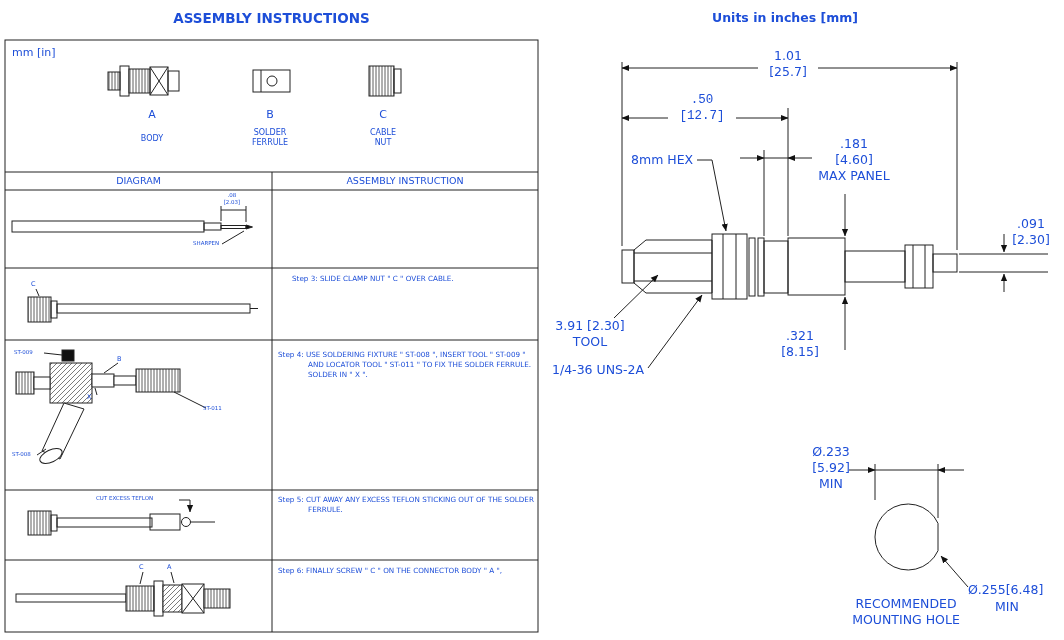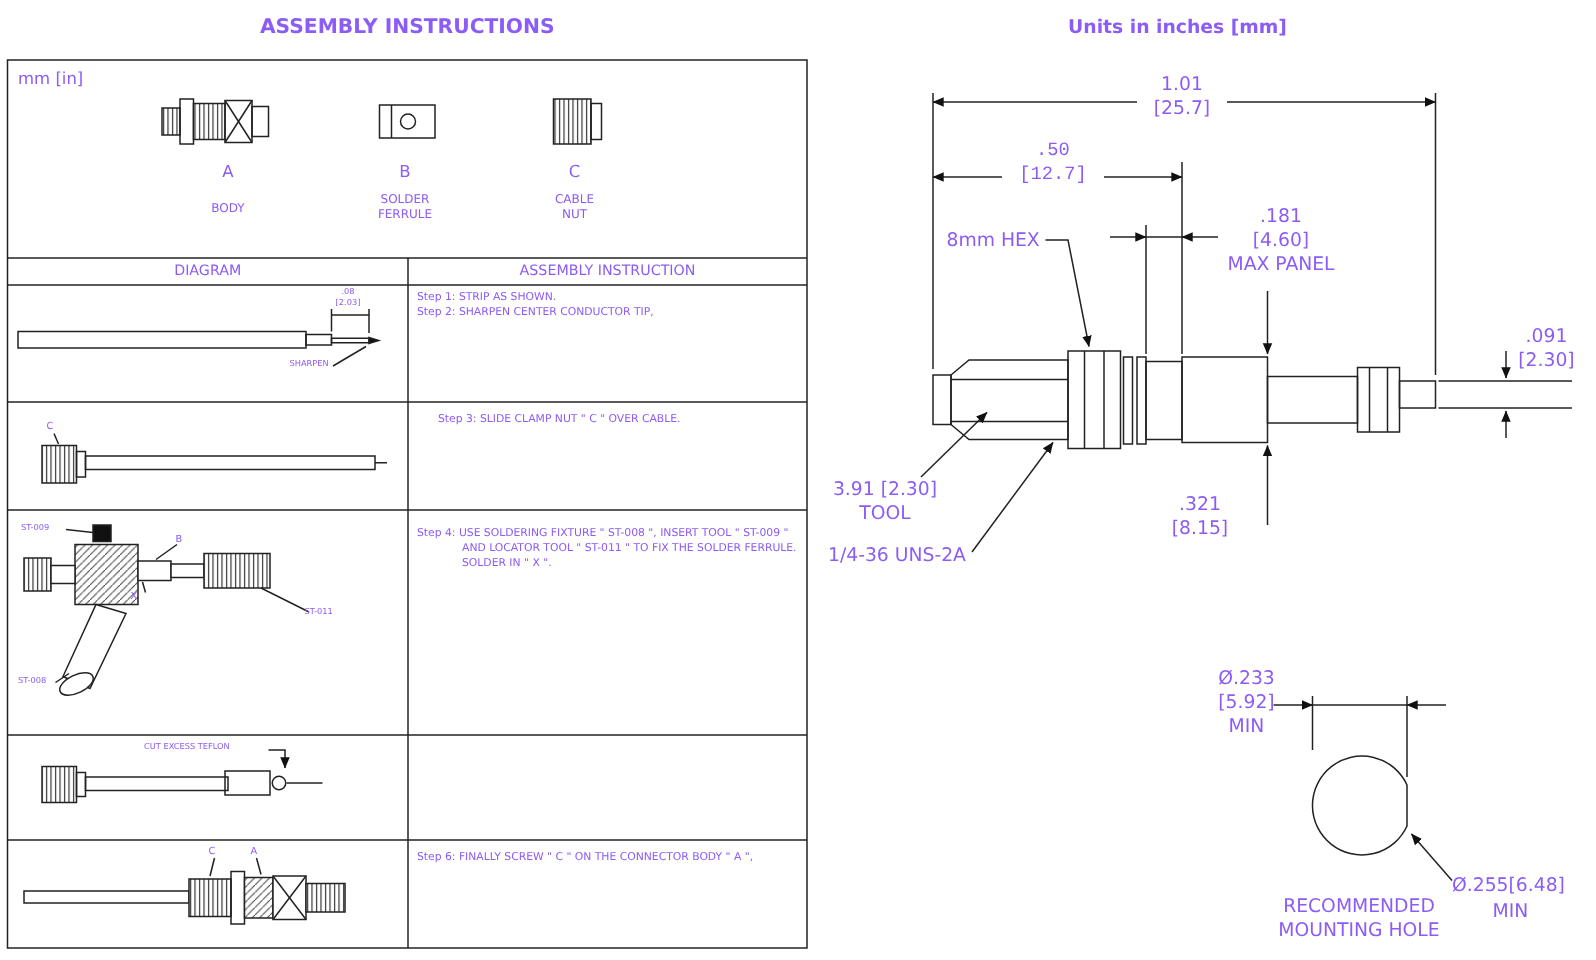--- a/index.html
+++ b/index.html
@@ -1,20 +1,20 @@
 <!DOCTYPE html>
 <html><head>
 <meta charset="utf-8">
 <style>
   * { margin:0; padding:0; box-sizing:border-box; }
   html,body { background:#fff; }
   body { width:1064px; height:640px; font-family:"DejaVu Sans","Liberation Sans",sans-serif; color:#111; }
   .canvas { position:relative; width:1064px; height:640px; background:#fff; overflow:hidden; }
   svg.art { position:absolute; left:0; top:0; }
-  .lbl { position:absolute; white-space:nowrap; color:#8b5cf6; }
+  .lbl { position:absolute; white-space:nowrap; color:#1d4ed8; }
   .c { text-align:center; }
   .b { font-weight:bold; }
   .s5 { font-size:5.5px; line-height:7px; }
   .s6 { font-size:6.5px; line-height:8px; }
   .s7 { font-size:7.2px; line-height:10px; }
   .s8 { font-size:8px; line-height:10px; }
   .s9 { font-size:9.5px; line-height:12px; }
   .s11 { font-size:11px; line-height:13px; }
   .s12 { font-size:12.5px; line-height:16px; }
   .s13 { font-size:13.5px; line-height:16px; }
@@ -210,24 +210,20 @@
   </div>
   <div class="lbl s11 c" style="left:361px; top:108px; width:44px;">C</div>
   <div class="lbl s8 c stack" style="left:357px; top:128px; width:52px;">
     <span>CABLE</span>
     <span>NUT</span>
   </div>
 
   <div class="lbl s9 c" style="left:5px; top:175px; width:267px;">DIAGRAM</div>
   <div class="lbl s9 c" style="left:272px; top:175px; width:266px;">ASSEMBLY INSTRUCTION</div>
 
-  <div class="lbl s7" style="left:278px; top:193px;">
-    <div>Step 1: STRIP AS SHOWN.</div>
-    <div>Step 2: SHARPEN CENTER CONDUCTOR TIP,</div>
-  </div>
   <div class="lbl s5 c stack" style="left:214px; top:192px; width:36px;">
     <span>.08</span>
     <span>[2.03]</span>
   </div>
   <div class="lbl s5" style="left:193px; top:240px;">SHARPEN</div>
 
   <div class="lbl s7" style="left:292px; top:274px;">
     <div>Step 3: SLIDE CLAMP NUT " C " OVER CABLE.</div>
   </div>
   <div class="lbl s6" style="left:31px; top:280px;">C</div>
@@ -236,20 +232,24 @@
     <div>Step 4: USE SOLDERING FIXTURE " ST-008 ", INSERT TOOL " ST-009 "</div>
     <div class="ind">AND LOCATOR TOOL " ST-011 " TO FIX THE SOLDER FERRULE.</div>
     <div class="ind">SOLDER IN " X ".</div>
   </div>
   <div class="lbl s5" style="left:14px; top:349px;">ST-009</div>
   <div class="lbl s6" style="left:117px; top:355px;">B</div>
   <div class="lbl s6" style="left:87px; top:393px;">X</div>
   <div class="lbl s5" style="left:203px; top:405px;">ST-011</div>
   <div class="lbl s5" style="left:12px; top:451px;">ST-008</div>
 
+  <div class="lbl s7" style="left:278px; top:495px;">
+    <div>Step 5: CUT AWAY ANY EXCESS TEFLON STICKING OUT OF THE SOLDER</div>
+    <div class="ind">FERRULE.</div>
+  </div>
   <div class="lbl s5" style="left:96px; top:495px;">CUT EXCESS TEFLON</div>
 
   <div class="lbl s7" style="left:278px; top:566px;">
     <div>Step 6: FINALLY SCREW " C " ON THE CONNECTOR BODY " A ",</div>
   </div>
   <div class="lbl s6" style="left:139px; top:563px;">C</div>
   <div class="lbl s6" style="left:167px; top:563px;">A</div>
 
   <div class="lbl s12 c stack" style="left:760px; top:48px; width:56px;">
     <span>1.01</span>

